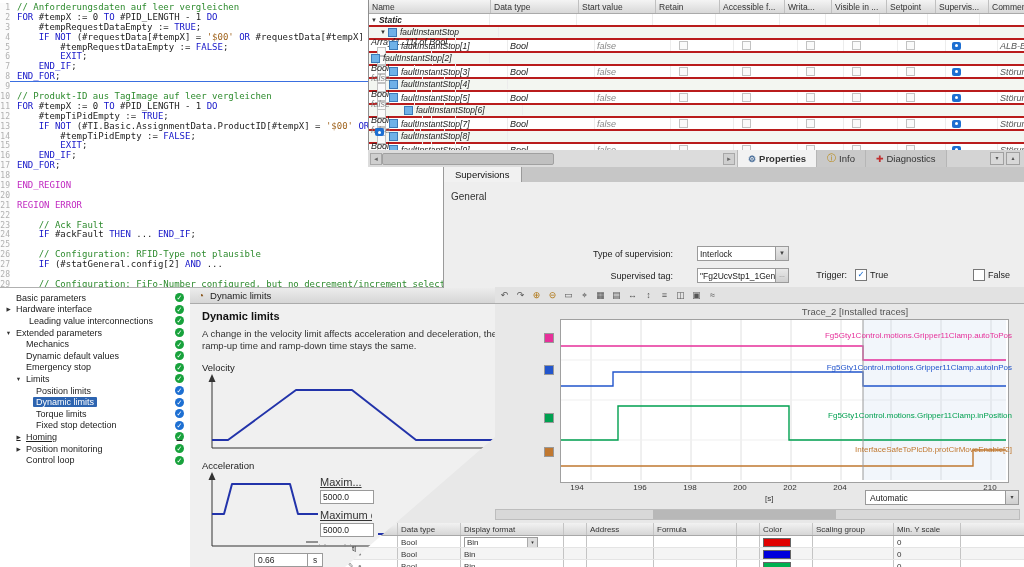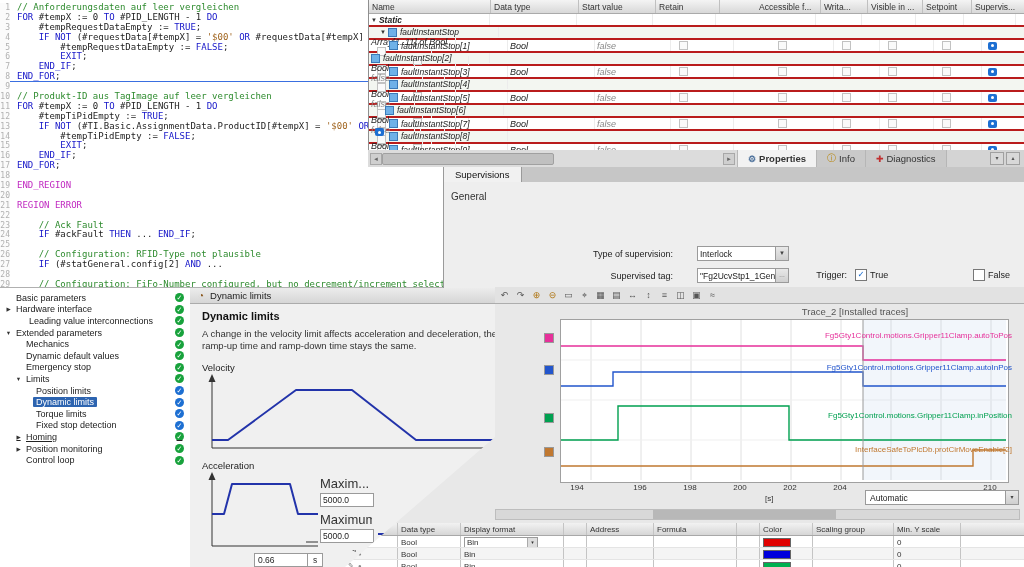--- a/index.html
+++ b/index.html
@@ -15,21 +15,21 @@
   .tok-c{color:#2e8b2e;} .tok-k{color:#1414c8;} .tok-r{color:#c028c0;} .tok-s{color:#a0641e;}
 
   
   #table-panel{left:368px;top:0;width:656px;height:150px;background:#eeeeee;z-index:2;border-left:1px solid #8f8f8f;}
   .vt-head{display:flex;height:13px;background:linear-gradient(#f4f4f4,#d8d8d8);border-bottom:1px solid #aaa;}
   .vt-head .vt-cell{font-size:8.5px;color:#333;border-right:1px solid #c0c0c0;padding:1px 2px 0 3px;overflow:hidden;white-space:nowrap;}
   .vt-row{display:flex;height:11px;background:#fff;border-bottom:2px solid #b91c1c;font-style:italic;}
   .vt-row.alt{background:#f3f6f1;flex-direction:column;}
   .vt-cell{flex:none;overflow:hidden;white-space:nowrap;display:flex;align-items:center;border-right:1px solid #ececec;padding:0 2px;}
   .c-name{width:116px;} .c-type{width:82px;} .c-start{width:71px;color:#888;} .c-ret{width:58px;}
-  .c-acc{width:59px;margin-left:36px;} .c-wri{width:41px;} .c-vis{width:49px;} .c-set{width:43px;} .c-sup{width:47px;}
+  .c-acc{width:59px;} .c-wri{width:41px;} .c-vis{width:49px;} .c-set{width:43px;} .c-sup{width:47px;}
   .c-com{flex:1 1 auto;color:#555;}
   .vt-exp{flex:none;font-size:6px;color:#333;margin-right:2px;}
   .tag-icon{flex:none;width:7px;height:7px;background:#6fb1e8;border:1px solid #3a7ab8;margin-right:3px;}
   .mini-cb{width:7px;height:7px;border:1px solid #c2c2c2;background:#fafafa;margin-left:6px;}
   .sup-icon{width:9px;height:8px;background:#1d6fd2;border-radius:2px;margin-left:4px;position:relative;}
   .sup-icon::after{content:"";position:absolute;left:3px;top:2.5px;width:3px;height:3px;background:#fff;border-radius:50%;}
   .vt-name{font-size:8.5px;}
 
   
   #props-panel{left:368px;top:150px;width:656px;height:138px;z-index:2;background:#eeeeee;
@@ -77,21 +77,21 @@
   .sect-lbl{position:absolute;font-size:9.5px;color:#222;}
   .profile-svg{position:absolute;}
   .axis{stroke:#333;stroke-width:1;fill:none;}
   .curve{stroke:#2233aa;stroke-width:2;fill:none;stroke-linejoin:round;}
   .dash{stroke:#888;stroke-width:0.8;stroke-dasharray:3 2;}
   .axis-t{font-size:8px;fill:#222;font-family:"Liberation Sans",sans-serif;}
   .tval{position:absolute;display:flex;}
   .tfld{width:46px;height:12px;background:#fff;border:1px solid #9a9a9a;font-size:8.5px;padding:0 3px;display:flex;align-items:center;}
   .tunit{width:14px;height:12px;background:#fff;border:1px solid #9a9a9a;border-left:none;font-size:8.5px;display:flex;align-items:center;justify-content:center;color:#333;}
   .max-group{position:absolute;left:128px;top:186px;width:56px;background:#f0f0f0;padding:2px;}
-  .max-lbl{font-size:13px;color:#333;white-space:nowrap;overflow:hidden;width:52px;}
+  .max-lbl{font-size:11px;color:#333;white-space:nowrap;overflow:hidden;width:52px;text-decoration:underline;}
   .max-fld{width:48px;height:12px;background:#fff;border:1px solid #9a9a9a;font-size:8.5px;padding:0 2px;display:flex;align-items:center;margin:2px 0 5px 0;}
 
   
   #trace-panel{left:345px;top:287px;width:679px;height:280px;background:#e8e8e8;z-index:3;
     clip-path:polygon(150px 0,100% 0,100% 100%,0 100%,150px 150px);
     filter:drop-shadow(-1px -1px 0 #7d7d7d);}
   .tr-toolbar{position:absolute;left:0;top:0;right:0;height:16px;background:#e2e2e2;border-bottom:1px solid #adadad;display:flex;gap:1px;align-items:center;padding-left:152px;}
   .tbtn{flex:none;width:15px;height:13px;font-size:9px;line-height:13px;text-align:center;color:#555;}
   .tbtn.accent{color:#b07818;}
   .tr-title{position:absolute;left:400px;top:19px;width:220px;text-align:center;font-size:9.5px;color:#555;}
@@ -340,21 +340,21 @@
           </div>
           <div class="vt-cell c-set">
             <span class="mini-cb"></span>
           </div>
           <div class="vt-cell c-sup">
             <span class="sup-icon"></span>
           </div>
           <div class="vt-cell c-com">Störung sofort Halt</div>
         </div>
         <div class="vt-row alt">
-          <div class="vt-cell c-name" style="padding-left: 16px;">
+          <div class="vt-cell c-name" style="padding-left: 35px;">
             <span class="tag-icon"></span>
             <span class="vt-name">faultInstantStop[6]</span>
           </div>
           <div class="vt-cell c-type">Bool</div>
           <div class="vt-cell c-start">false</div>
           <div class="vt-cell c-ret">
             <span class="mini-cb"></span>
           </div>
           <div class="vt-cell c-acc">
             <span class="mini-cb"></span>

